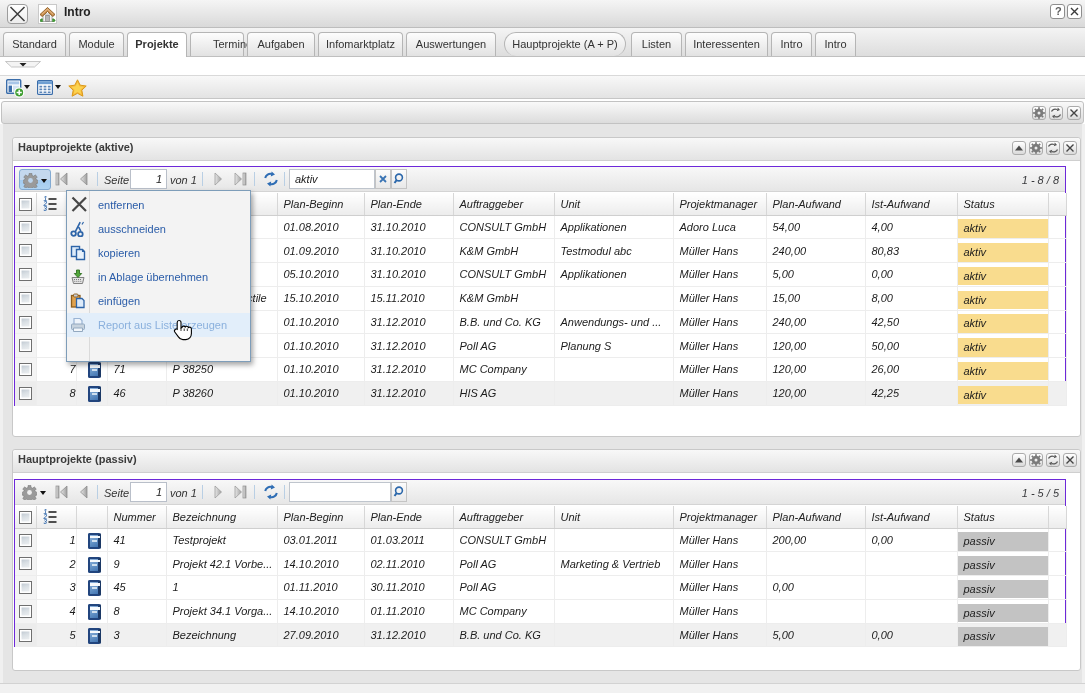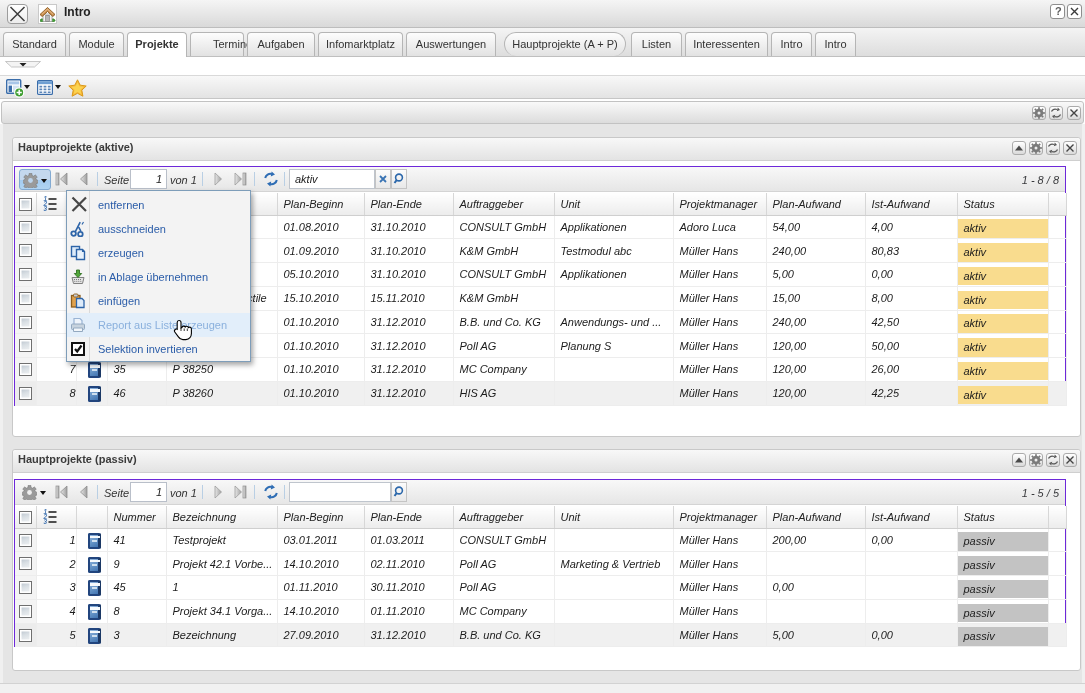--- a/index.html
+++ b/index.html
@@ -441,21 +441,21 @@
             <div class="pill aktiv">aktiv</div>
           </td>
           <td></td>
         </tr>
     <tr class="grow">
           <td class="cbcell" style="padding:0;"><span class="cb"></span></td>
           <td class="num">7</td>
           <td class="bico">
             <div class="bk"></div>
           </td>
-          <td>35</td>
+          <td>71</td>
           <td>P 38250</td>
           <td>01.10.2010</td>
           <td>31.12.2010</td>
           <td>MC Company</td>
           <td></td>
           <td>Müller Hans</td>
           <td>120,00</td>
           <td>26,00</td>
           <td style="padding:0;">
             <div class="pill aktiv">aktiv</div>
@@ -719,21 +719,21 @@
       <circle cx="10.4" cy="13.2" r="2.3" fill="none" stroke="#2d64a8" stroke-width="1.8"></circle>
     </svg>
     <span class="mtext">ausschneiden</span>
   </div>
   <div class="mitem" style="top:50px;">
     <svg class="micon" width="16" height="16" viewBox="0 0 16 16">
       <rect x="1.5" y="1.5" width="8" height="10" fill="#dcebfa" stroke="#2d64a8" stroke-width="1.4"></rect>
       <path d="M6.5 4.5 h6 l2 2 v8 h-8 z" fill="#e8f2fc" stroke="#2d64a8" stroke-width="1.4"></path>
       <path d="M12.5 4.5 v2 h2" fill="none" stroke="#2d64a8" stroke-width="1.1"></path>
     </svg>
-    <span class="mtext">erzeugen</span>
+    <span class="mtext">kopieren</span>
   </div>
   <div class="mitem" style="top:74px;">
     <svg class="micon" width="16" height="16" viewBox="0 0 16 16">
       <path d="M2 8.5 h12 l-1.5 6 h-9 z" fill="#e3e3e3" stroke="#808080" stroke-width="1"></path>
       <g fill="#6a6a6a">
           <circle cx="4.5" cy="10.5" r="0.55"></circle>
           <circle cx="6.5" cy="10.5" r="0.55"></circle>
           <circle cx="8.5" cy="10.5" r="0.55"></circle>
           <circle cx="10.5" cy="10.5" r="0.55"></circle>
           <circle cx="4.8" cy="12.3" r="0.55"></circle>
@@ -754,25 +754,18 @@
     <span class="mtext">einfügen</span>
   </div>
   <div class="mitem dis" style="top:122px;">
     <svg class="micon" width="16" height="16" viewBox="0 0 16 16">
       <path d="M4 7 V1.5 h6 l2 2 V7" fill="#eef4fb" stroke="#9ab4d4" stroke-width="1.2"></path>
       <rect x="1.5" y="7" width="13" height="5.5" rx="1" fill="#c7d3de" stroke="#93a9c0" stroke-width="1"></rect>
       <path d="M3.5 11 h9 v3.5 h-9 z" fill="#f2f6fa" stroke="#93a9c0" stroke-width="1"></path>
     </svg>
     <span class="mtext">Report aus Liste erzeugen</span>
   </div>
-  <div class="mitem" style="top:146px;">
-    <svg class="micon" width="16" height="16" viewBox="0 0 16 16">
-      <rect x="2" y="2" width="12" height="12" fill="#fff" stroke="#111" stroke-width="2"></rect>
-      <path d="M5 8 L7.2 10.5 L11.5 4.5" fill="none" stroke="#111" stroke-width="2.2"></path>
-    </svg>
-    <span class="mtext">Selektion invertieren</span>
-  </div>
 </div>
 
 <svg id="cursor" style="position:absolute;left:172px;top:319px;z-index:60;" width="22" height="22" viewBox="0 0 22 22">
   <path d="M7 1.5 c1.2 0 2 0.8 2 2 v5.5 l1-0.3 c0-1 0.8-1.6 1.7-1.6 0.6 0 1.2 0.3 1.5 0.9 0.3-0.5 0.9-0.8 1.5-0.8 0.8 0 1.5 0.5 1.7 1.3 0.3-0.2 0.7-0.4 1.1-0.4 1.1 0 1.9 0.9 1.9 2 v4.5 c0 3-2 6-5.5 6 h-3 c-2 0-3.5-1-4.5-2.7 L2.8 13 c-0.6-1-0.3-2.2 0.7-2.8 0.5-0.3 1.2-0.3 1.7 0 V3.5 c0-1.2 0.8-2 1.8-2 z" fill="#fff" stroke="#000" stroke-width="1.1"></path>
   <path d="M9 9 v3 M12.2 9.5 v2.5 M15.3 9.5 v2.5" stroke="#000" stroke-width="0.8" fill="none"></path>
 </svg>
 
 </body></html>

